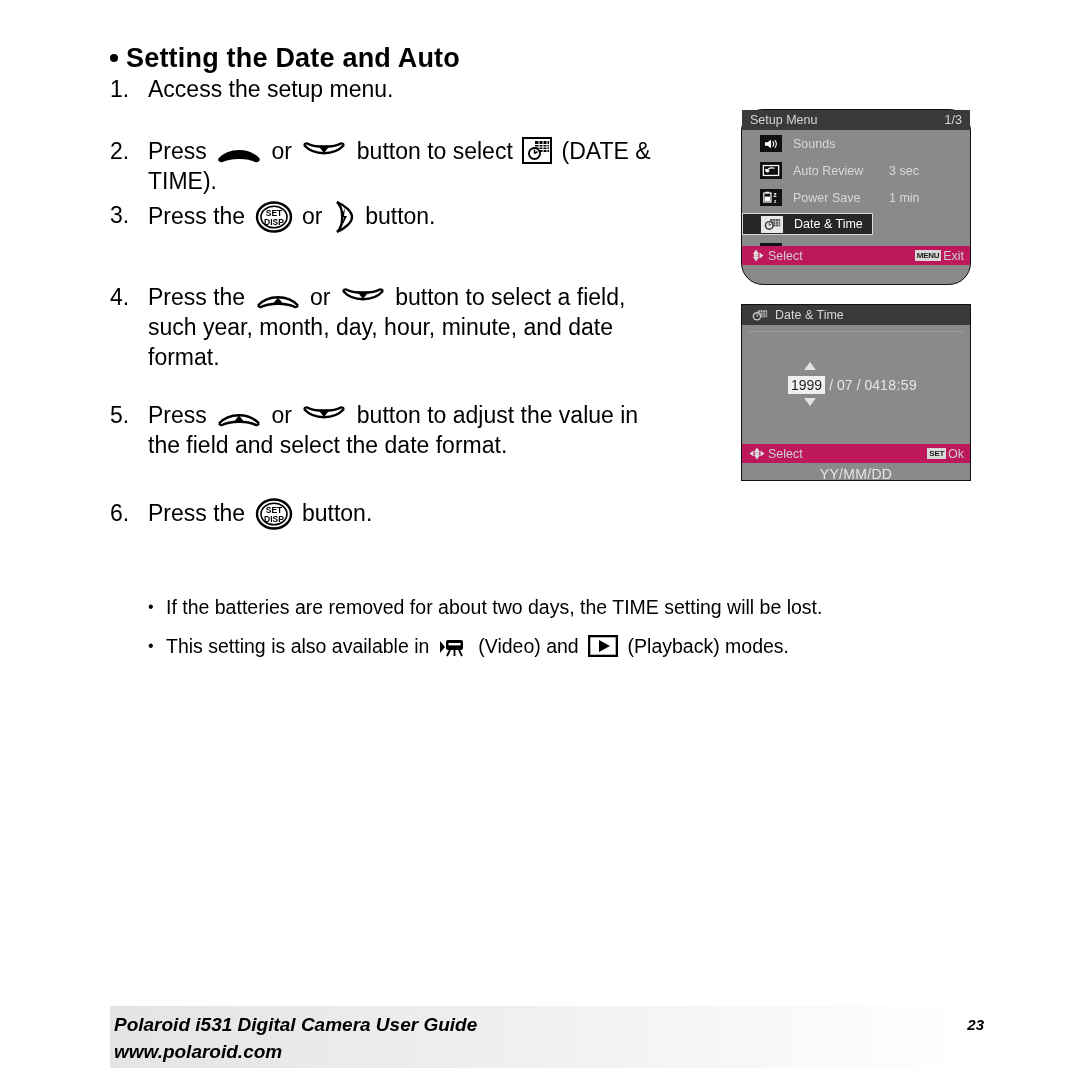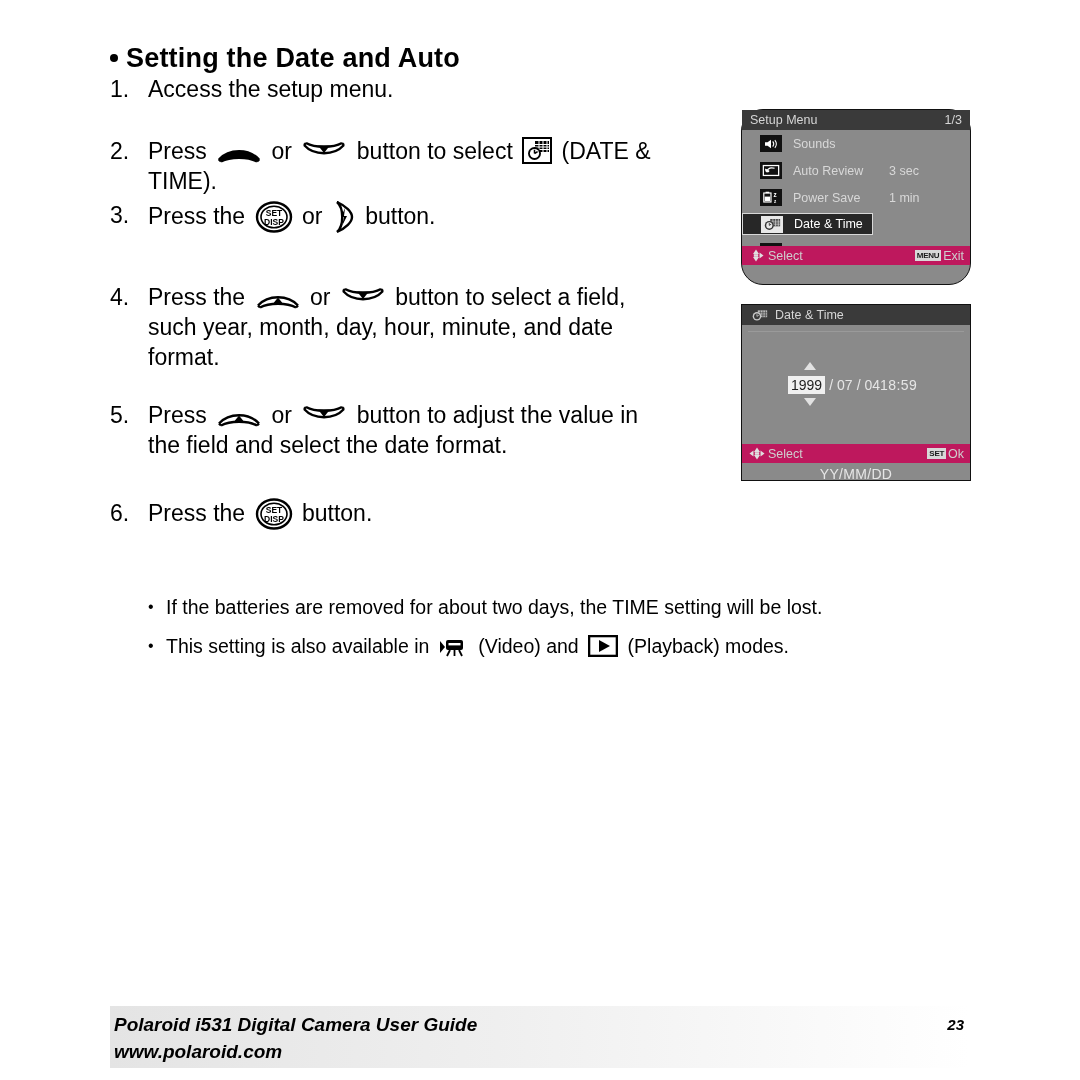--- a/index.html
+++ b/index.html
@@ -235,20 +235,21 @@
     top: 1006px;
     width: 860px;
     height: 62px;
     background: linear-gradient(to right, #e4e4e4 0%, #efefef 45%, #ffffff 100%);
   }
   .footer-inner {
     position: relative;
     width: 100%; height: 100%;
     font-style: italic;
     font-weight: bold;
+    padding-left: 20px;
   }
   .f-line1 { position: absolute; left: 4px; top: 8px; font-size: 19px; }
   .f-line2 { position: absolute; left: 4px; top: 35px; font-size: 19px; }
   .f-page  { position: absolute; right: 6px; top: 10px; font-size: 15px; }
 </style>
 </head>
 <body>
 
 <div class="page-title">
   <span class="dot"></span><span>Setting the Date and Auto</span>

